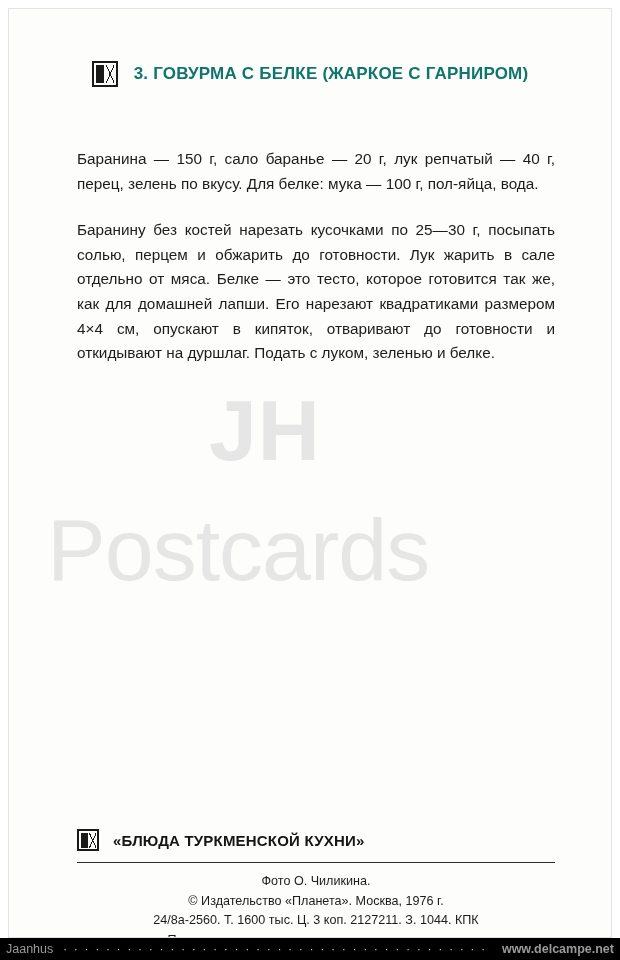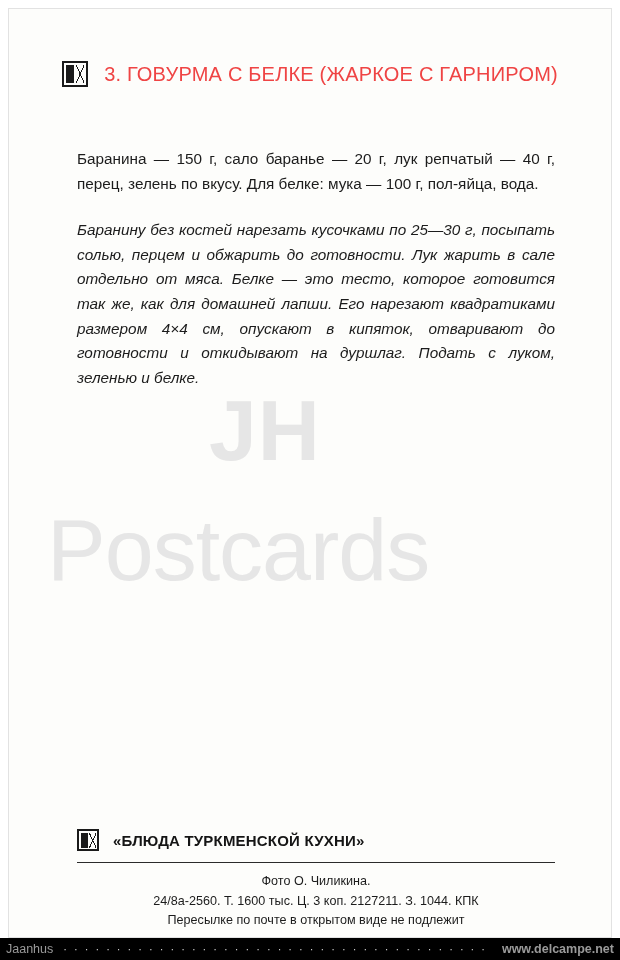--- a/index.html
+++ b/index.html
@@ -87,40 +87,40 @@
     position: absolute;
     left: 12px;
     top: 2px;
     width: 8px;
     height: 18px;
     border-left: 0;
     background: linear-gradient(to bottom right, transparent 48%, #1a1a1a 48%, #1a1a1a 54%, transparent 54%),
                 linear-gradient(to top right, transparent 48%, #1a1a1a 48%, #1a1a1a 54%, transparent 54%);
   }
   .title {
-    font-size: 20px;
-    font-weight: normal;
-    color: #ef4444;
+    font-size: 17px;
+    font-weight: bold;
+    color: #0f766e;
     letter-spacing: 0.2px;
     white-space: nowrap;
   }
   
   .body-text {
     position: absolute;
     left: 68px;
     top: 138px;
     width: 478px;
     color: #1c1c1c;
     font-size: 15.3px;
     line-height: 24.6px;
     text-align: justify;
     z-index: 8;
   }
   .para { margin: 0 0 22px 0; }
-  .para:last-child { margin-bottom: 0; font-style: italic; }
+  .para:last-child { margin-bottom: 0; }
   
   .footer {
     position: absolute;
     left: 68px;
     top: 820px;
     width: 478px;
     z-index: 8;
   }
   .series-row {
     display: flex;
@@ -230,20 +230,21 @@
   </div>
 
   <div class="footer">
     <div class="series-row">
       <div class="series-logo"></div>
       <div class="series-name">«БЛЮДА ТУРКМЕНСКОЙ КУХНИ»</div>
     </div>
     <div class="rule"></div>
     <div class="imprint">
       <div>Фото О. Чиликина.</div>
+      <div>© Издательство «Планета». Москва, 1976 г.</div>
       <div>24/8а-2560. Т. 1600 тыс. Ц. 3 коп. 2127211. З. 1044. КПК</div>
       <div>Пересылке по почте в открытом виде не подлежит</div>
     </div>
   </div>
 
 </div>
 
 <div class="bottombar">
   <span class="jaanhus">Jaanhus</span>
   <span class="dots">· · · · · · · · · · · · · · · · · · · · · · · · · · · · · · · · · · · · · · · · · · · · · · · · · · · · · · · · · ·</span>

